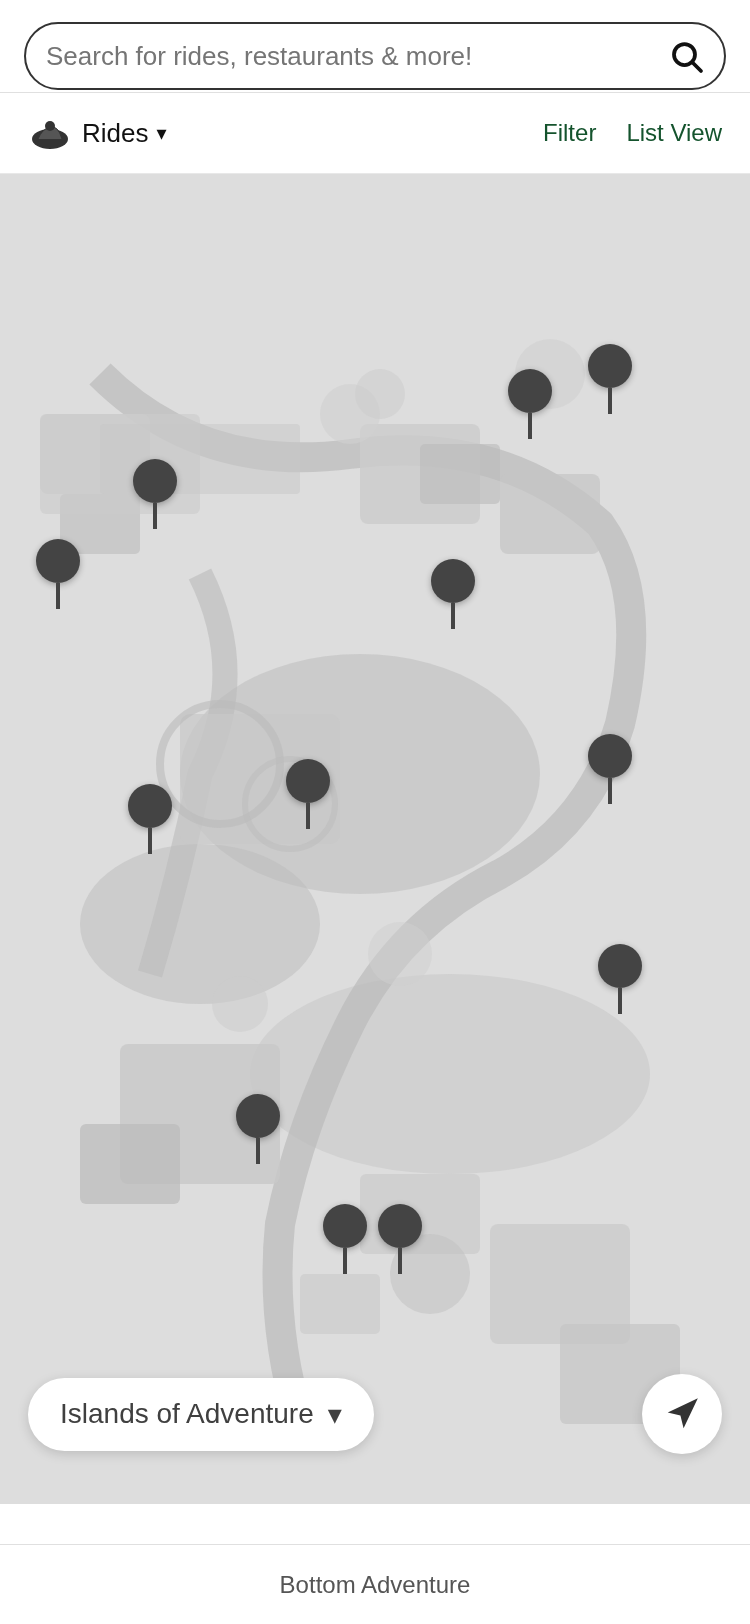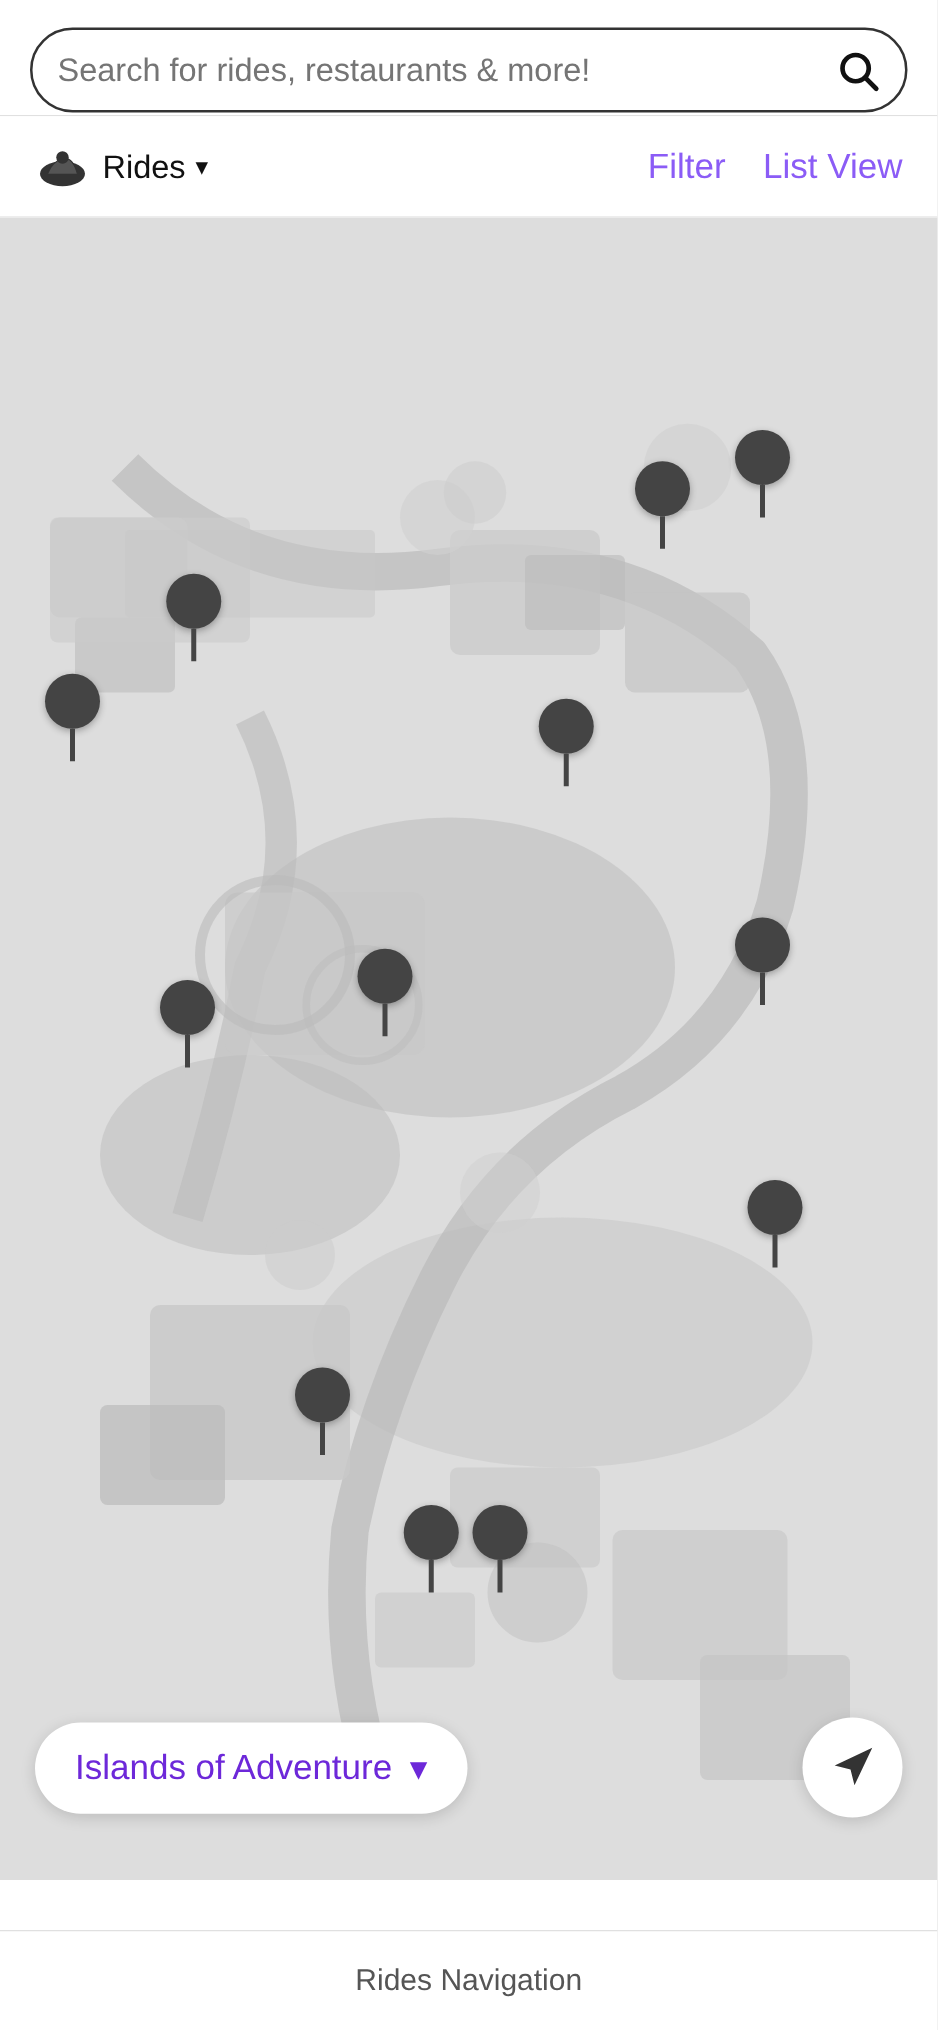--- a/index.html
+++ b/index.html
@@ -88,23 +88,23 @@
     .chevron-down {
       font-size: 20px;
     }
 
     .toolbar-right {
       display: flex;
       gap: 30px;
     }
 
     .toolbar-btn {
-      font-size: 28px;
+      font-size: 24px;
       font-weight: 400;
-      color: #8b5cf6;
+      color: #14532d;
       background: none;
       border: none;
       cursor: pointer;
     }
 
     
     .map-area {
       position: relative;
       width: 750px;
       height: 1330px;
@@ -148,21 +148,21 @@
 
     .park-selector {
       display: flex;
       align-items: center;
       gap: 14px;
       background: #fff;
       border-radius: 50px;
       padding: 20px 32px;
       font-size: 28px;
       font-weight: 500;
-      color: #6d28d9;
+      color: #404040;
       box-shadow: 0 3px 12px rgba(0,0,0,0.15);
       border: none;
       cursor: pointer;
     }
 
     .location-btn {
       width: 80px;
       height: 80px;
       border-radius: 50%;
       background: #fff;
@@ -338,14 +338,14 @@
     <button class="location-btn">
       <svg viewBox="0 0 24 24" fill="none" stroke="#333" stroke-width="2" stroke-linecap="round" stroke-linejoin="round">
         <polygon points="3,11 22,2 13,21 11,13 3,11" fill="#333" stroke="none"></polygon>
       </svg>
     </button>
   </div>
 
 </div>
 
 <div class="bottom-nav">
-  <span class="bottom-nav-label">Rides Navigation</span>
+  <span class="bottom-nav-label">Bottom Adventure</span>
 </div>
 
 </body></html>

